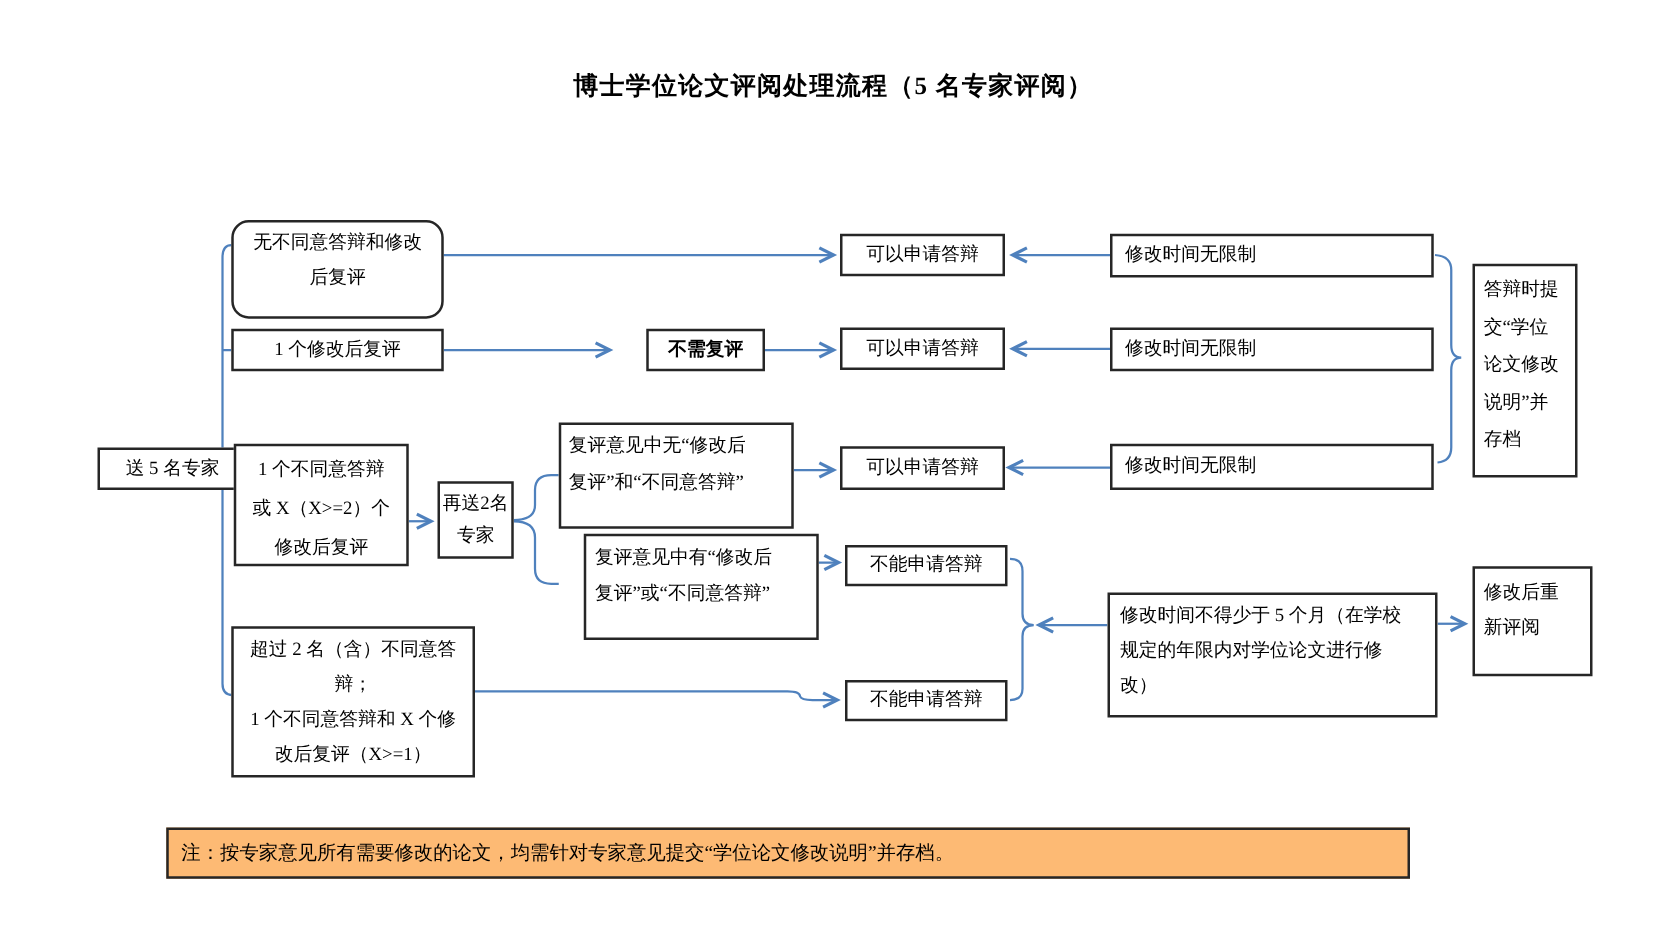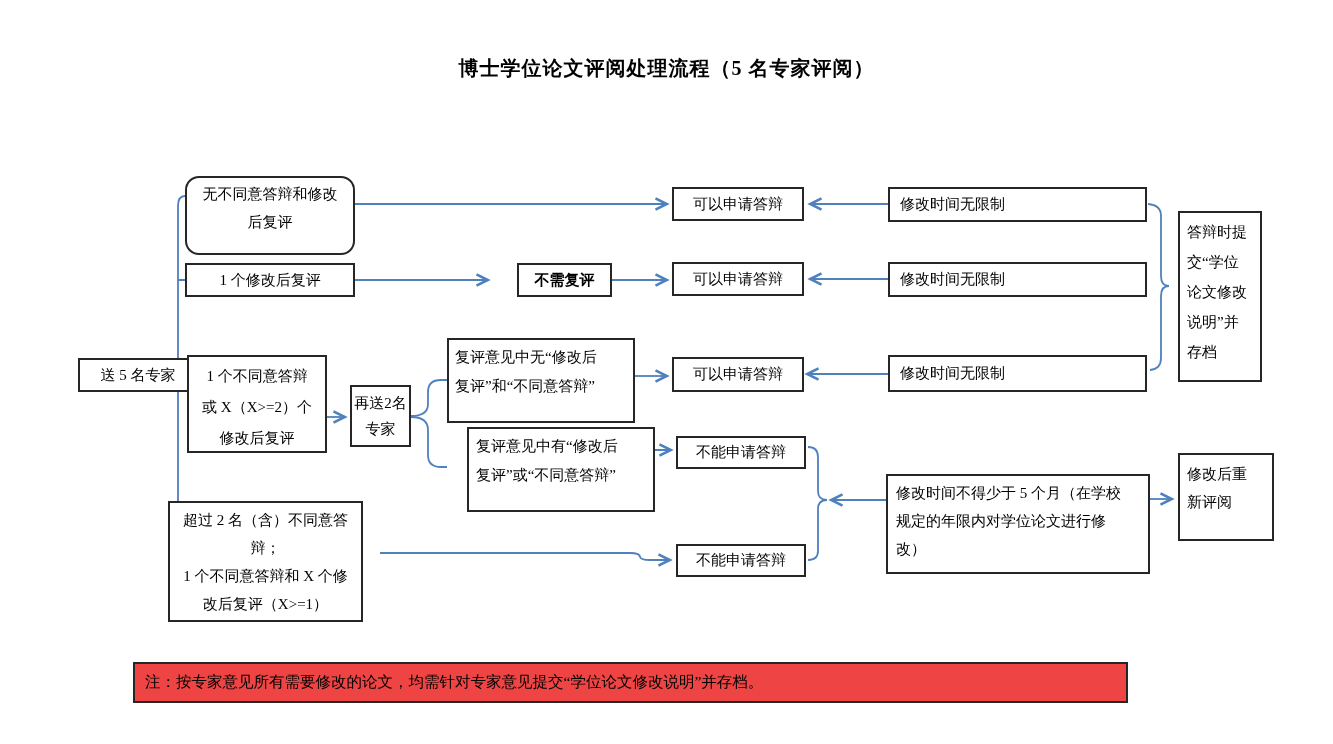--- a/index.html
+++ b/index.html
@@ -27,21 +27,21 @@
   .box{
     position:absolute;background:#fff;border:2px solid var(--border);
     box-sizing:border-box;font-size:15px;line-height:1.5;
     white-space:pre-line;z-index:2;
   }
   .c{display:flex;align-items:center;justify-content:center;text-align:center;}
   .tc{text-align:center;}
   .tl{text-align:left;font-family:Liberation Serif, serif;}
   .note{
     position:absolute;left:133px;top:662px;width:995px;height:41px;
-    border:2px solid var(--border);box-sizing:border-box;background:#ef4444;
+    border:2px solid var(--border);box-sizing:border-box;background:#fdba74;
     display:flex;align-items:center;padding-left:10px;font-size:15.5px;z-index:2;
   }
 </style>
 </head>
 <body>
 
 <div id="canvas">
 
   <div class="page-title">博士学位论文评阅处理流程（5 名专家评阅）</div>
 
@@ -74,21 +74,21 @@
 
   <div class="box tc" style="left:185px;top:176px;width:170px;height:79px;line-height:28px;padding-top:2px;border-radius:14px;">无不同意答辩和修改
 后复评</div>
 
   <div class="box c" style="left:185px;top:263px;width:170px;height:34px;">1 个修改后复评</div>
 
   <div class="box tc" style="left:187px;top:355px;width:140px;height:98px;line-height:31px;padding-top:4px;">1 个不同意答辩
 或 X（X&gt;=2）个
 修改后复评</div>
 
-  <div class="box tc" style="left:168px;top:501px;width:195px;height:121px;line-height:28px;padding-top:3px;">超过 2 名（含）不同意答
+  <div class="box tc" style="left:185px;top:501px;width:195px;height:121px;line-height:28px;padding-top:3px;">超过 2 名（含）不同意答
 辩；
 1 个不同意答辩和 X 个修
 改后复评（X&gt;=1）</div>
 
   <div class="box c" style="left:350px;top:385px;width:61px;height:62px;line-height:26px;">再送2名
 专家</div>
 
   <div class="box c" style="left:517px;top:263px;width:95px;height:34px;font-weight:bold;">不需复评</div>
 
   <div class="box tl" style="left:447px;top:338px;width:188px;height:85px;line-height:29px;padding:3px 6px;">复评意见中无“修改后

